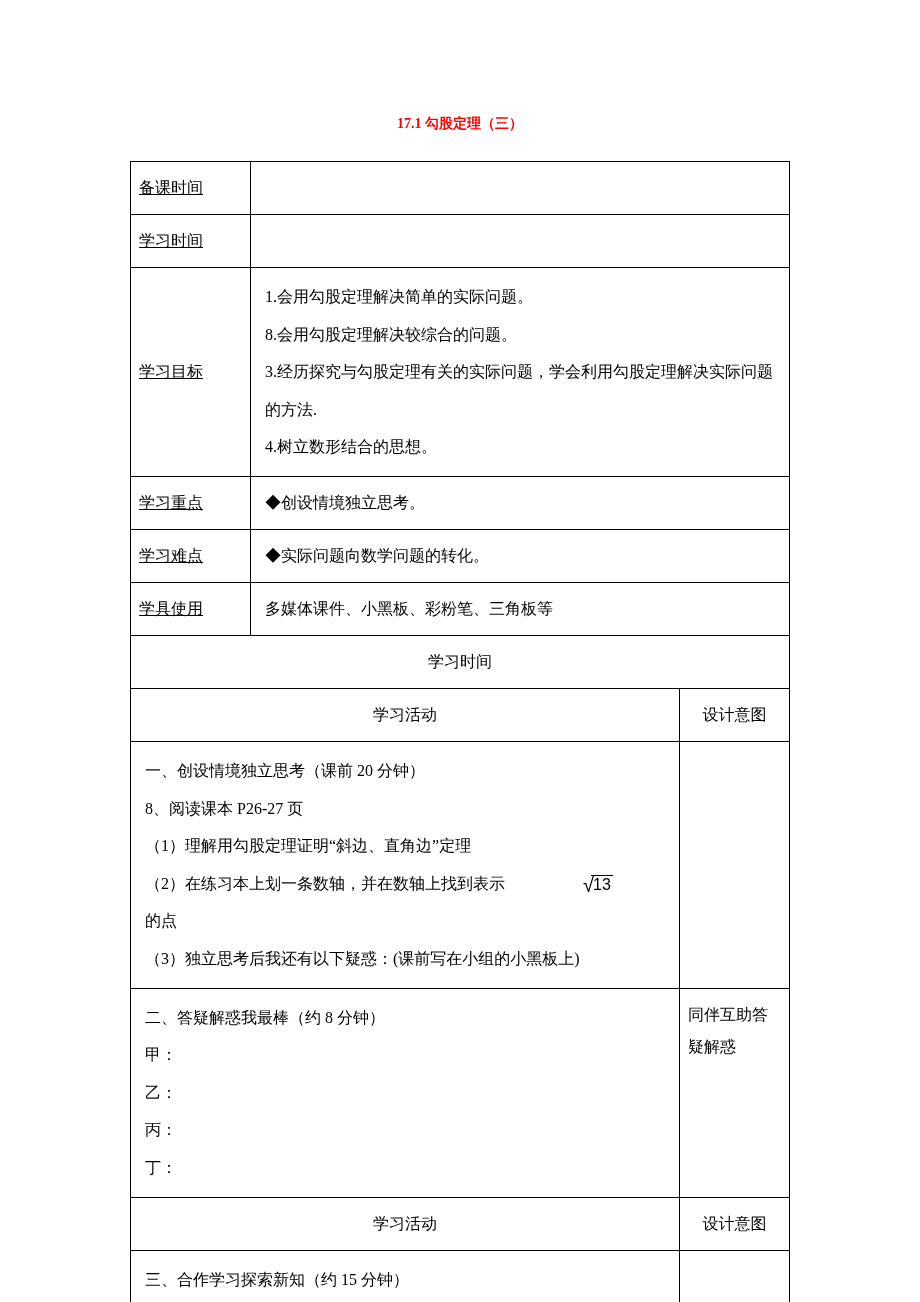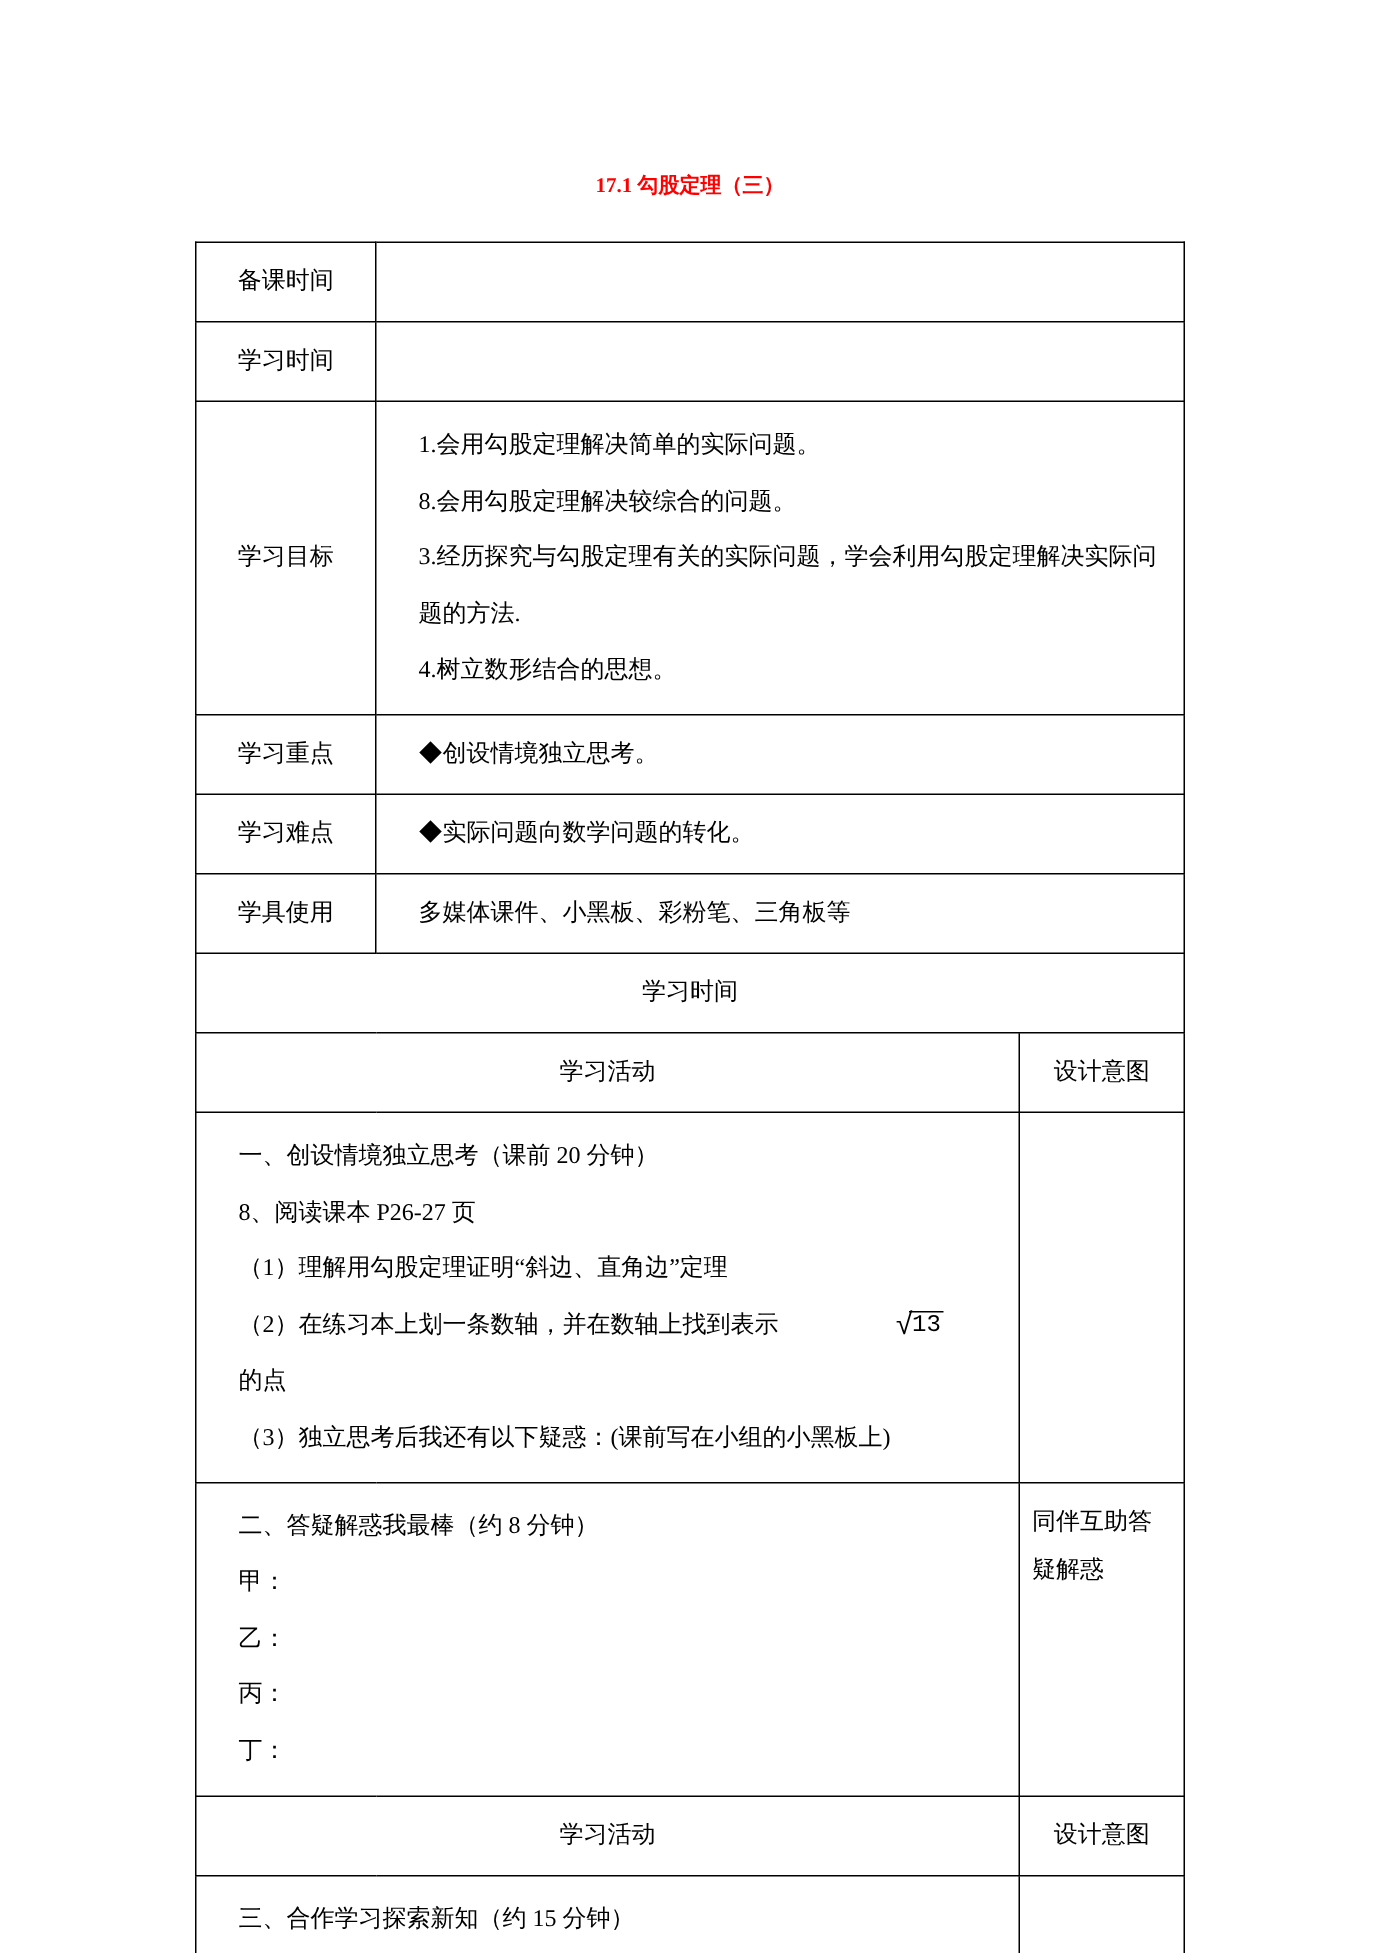--- a/index.html
+++ b/index.html
@@ -34,35 +34,36 @@
     table-layout: fixed;
   }
   td {
     border: 1px solid #000;
     padding: 10px 8px 10px 8px;
     vertical-align: top;
     line-height: 2.0;
     font-size: 16px;
   }
   td.label {
-    text-align: center;
+    text-align: left;
     vertical-align: middle;
     width: 120px;
+    text-decoration: underline;
   }
   td.content {
-    padding-left: 28px;
+    padding-left: 14px;
   }
   td.centered {
     text-align: center;
     vertical-align: middle;
   }
   .sqrt-wrap {
     display: inline-block;
     vertical-align: middle;
-    font-family: Liberation Mono, monospace;
+    font-family: Liberation Sans, sans-serif;
     line-height: 1;
     text-align: center;
   }
   .sqrt-sym {
     font-size: 20px;
     vertical-align: -2px;
   }
   .sqrt-arg {
     border-top: 1px solid #000;
     display: inline-block;

